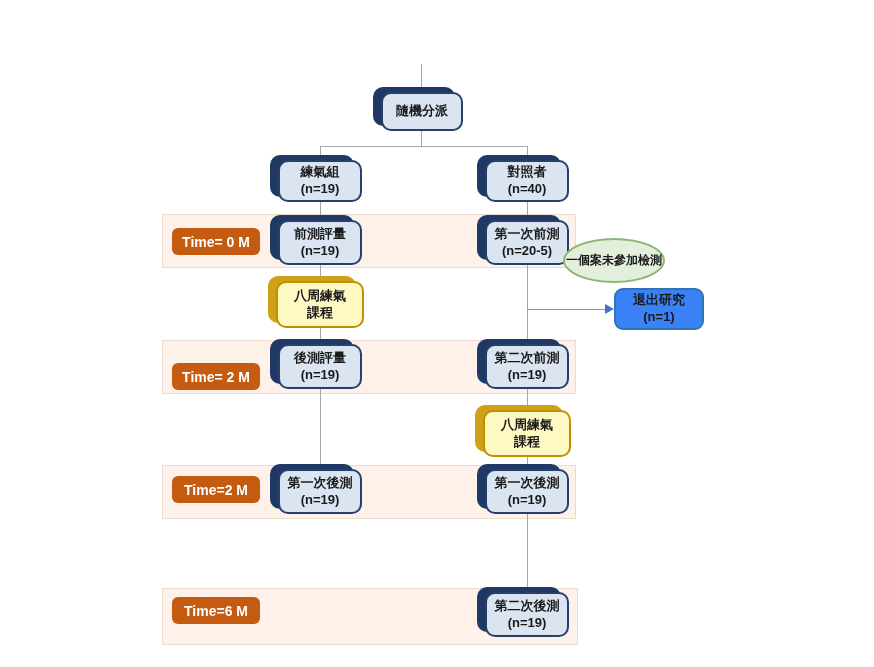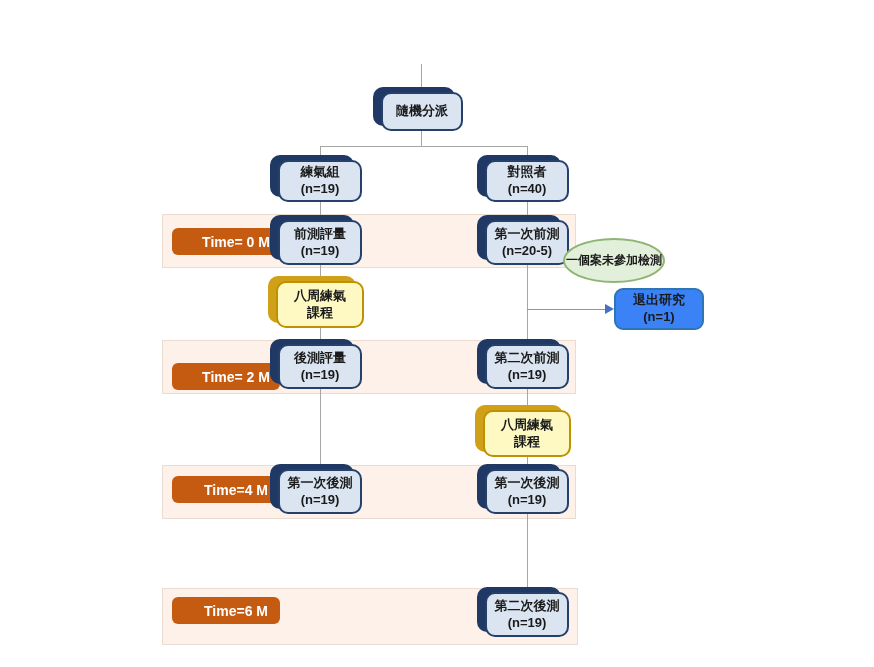--- a/index.html
+++ b/index.html
@@ -14,21 +14,21 @@
   .band{
     position:absolute;left:162px;width:414px;
     background:#fdf1e9;border:1px solid #eadcd0;
     box-sizing:border-box;
   }
   
   .chip{
     position:absolute;left:172px;width:88px;height:27px;
     background:#c55a11;border-radius:6px;
     color:#ffffff;font-weight:bold;font-size:14px;
-    display:flex;align-items:center;justify-content:center;padding-left:20px;
+    display:flex;align-items:center;justify-content:center;
   }
   
   .box3d{position:absolute;}
   .box3d .shadow{
     position:absolute;left:-8px;top:-5px;width:100%;height:100%;
     background:#1f3864;border-radius:10px;
   }
   .box3d .face{
     position:absolute;left:0;top:0;width:100%;height:100%;
     background:#dbe5f1;border:2px solid #24406b;border-radius:10px;
@@ -88,21 +88,21 @@
   <div class="vline" style="left:527px;top:265px;height:80px;"></div>
   <div class="vline" style="left:527px;top:389px;height:21px;"></div>
   <div class="vline" style="left:527px;top:457px;height:13px;"></div>
   <div class="vline" style="left:527px;top:514px;height:79px;"></div>
 
   <div class="arrowline" style="left:527px;top:309px;width:79px;"></div>
   <div class="arrowhead" style="left:605px;top:304px;"></div>
 
   <div class="chip" style="top:228px;">Time= 0 M</div>
   <div class="chip" style="top:363px;">Time= 2 M</div>
-  <div class="chip" style="top:476px;">Time=4 M</div>
+  <div class="chip" style="top:476px;">Time=2 M</div>
   <div class="chip" style="top:597px;">Time=6 M</div>
 
 
   <div class="box3d" style="left:381px;top:92px;width:82px;height:39px;">
     <div class="shadow"></div>
     <div class="face">
       <span>隨機分派</span>
     </div>
   </div>
 

